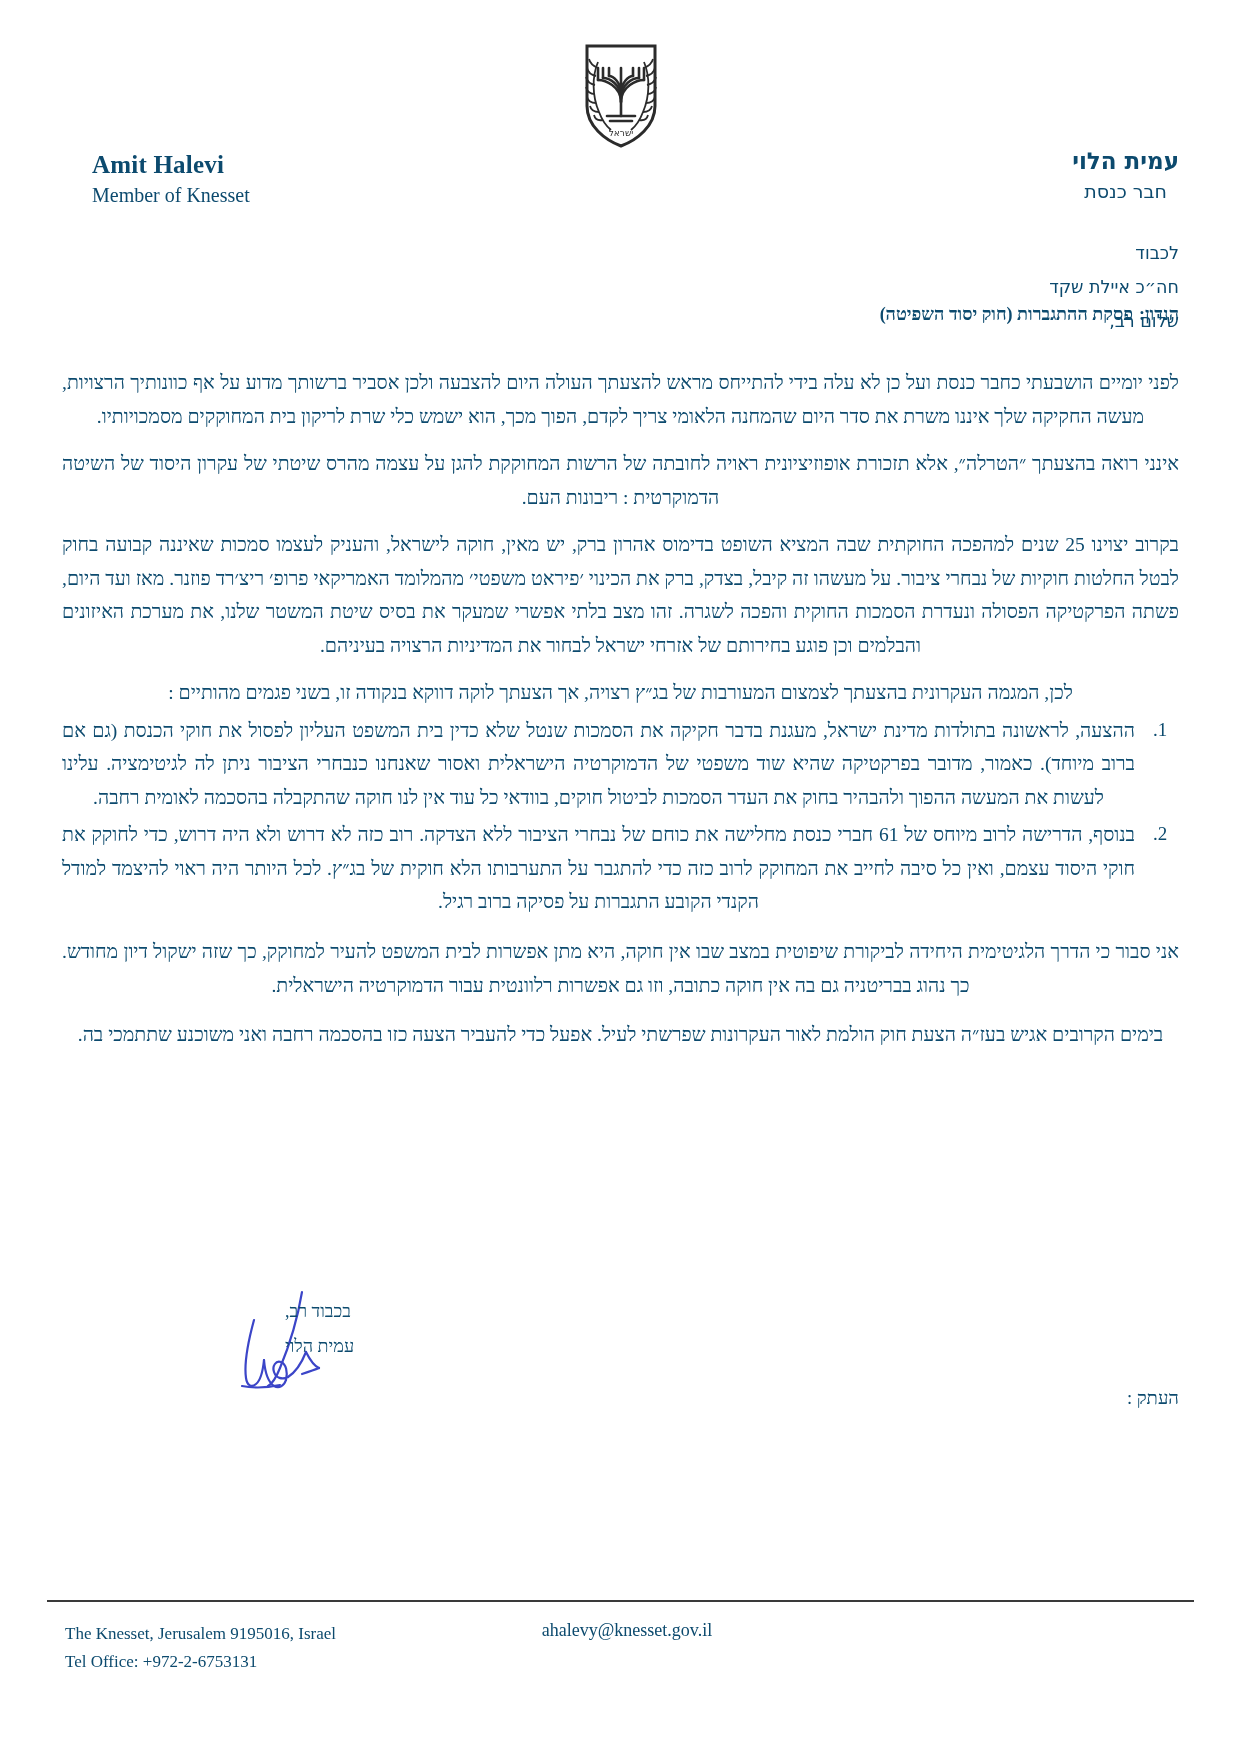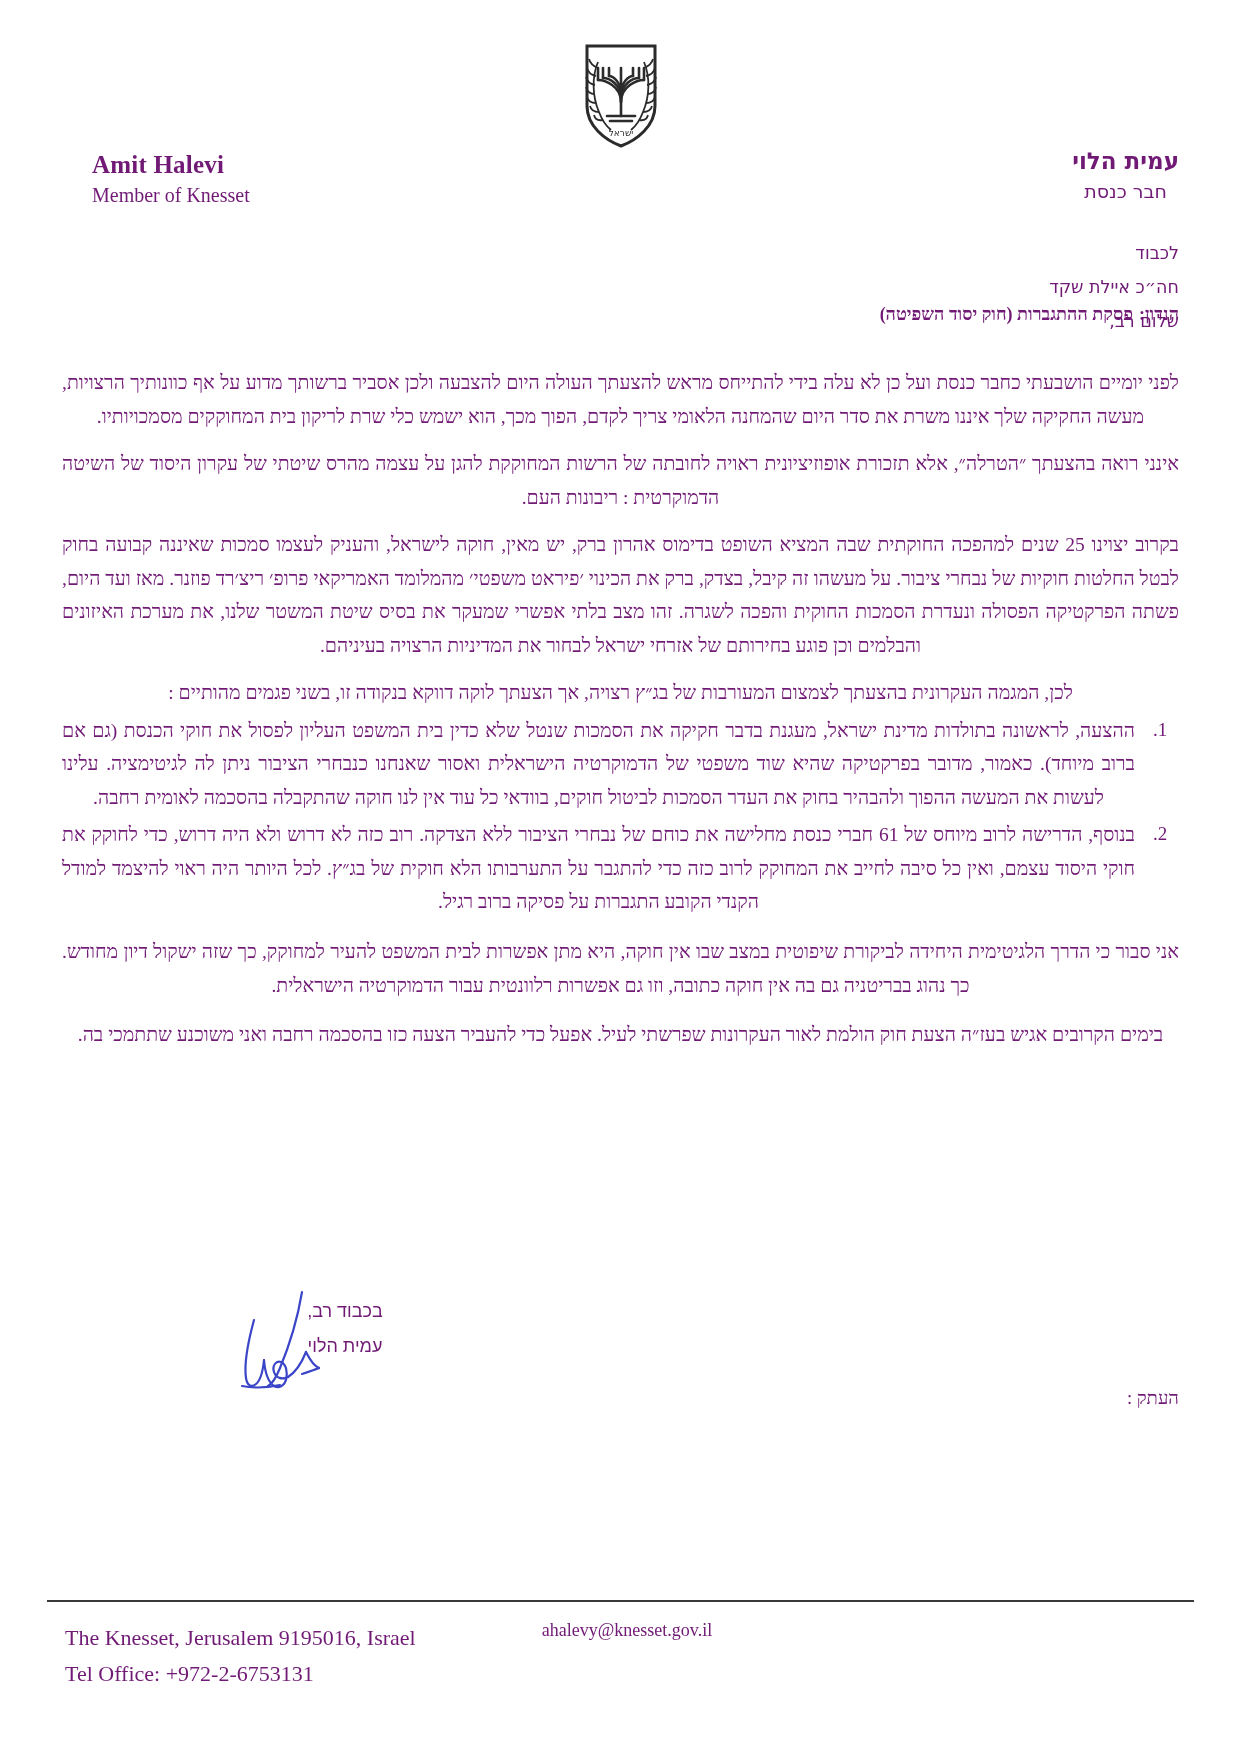--- a/index.html
+++ b/index.html
@@ -6,21 +6,21 @@
     margin: 0;
     padding: 0;
     background: #ffffff;
   }
   .page {
     position: relative;
     width: 1241px;
     height: 1754px;
     background: #ffffff;
     font-family: "Liberation Serif", "DejaVu Serif", serif;
-    color: #701a75;
+    color: #0c4a6e;
     overflow: hidden;
   }
 
   
   .emblem-wrap {
     position: absolute;
     top: 42px;
     left: 0;
     width: 100%;
     display: flex;
@@ -146,24 +146,24 @@
     font-size: 19px;
   }
 
   
   .signoff {
     position: absolute;
     top: 1294px;
     left: 285px;
     width: 120px;
     direction: rtl;
-    text-align: center;
+    text-align: left;
     font-size: 18px;
     line-height: 1.95;
-    font-family: Liberation Sans, sans-serif;
+    font-family: Liberation Serif, serif;
   }
   .signature-svg {
     position: absolute;
     top: 1290px;
     left: 218px;
     width: 130px;
     height: 110px;
     pointer-events: none;
   }
 
@@ -196,21 +196,21 @@
     height: 120px;
     font-size: 17px;
   }
   .foot-left {
     position: absolute;
     left: 18px;
     top: 6px;
     text-align: left;
     line-height: 1.62;
     font-family: "Liberation Serif", "DejaVu Serif", serif;
-    font-size: 22px;
+    font-size: 17px;
   }
   .foot-mid {
     position: absolute;
     left: 420px;
     top: 6px;
     width: 320px;
     text-align: center;
     font-size: 18px;
     font-family: "Liberation Serif", "DejaVu Serif", serif;
   }

